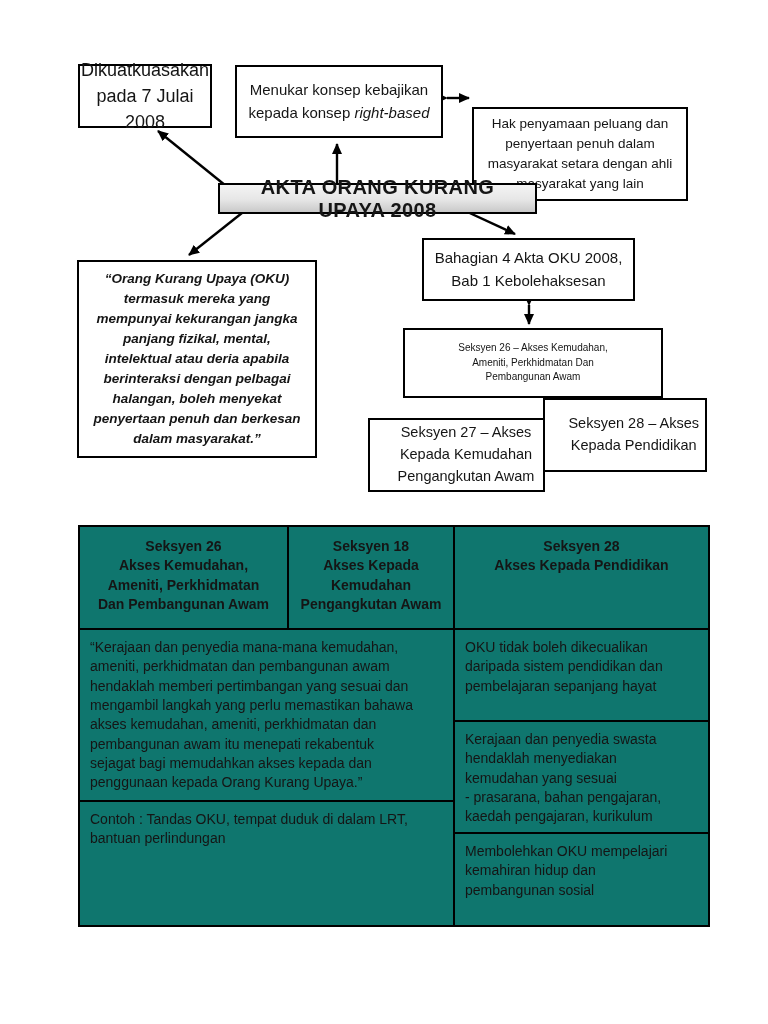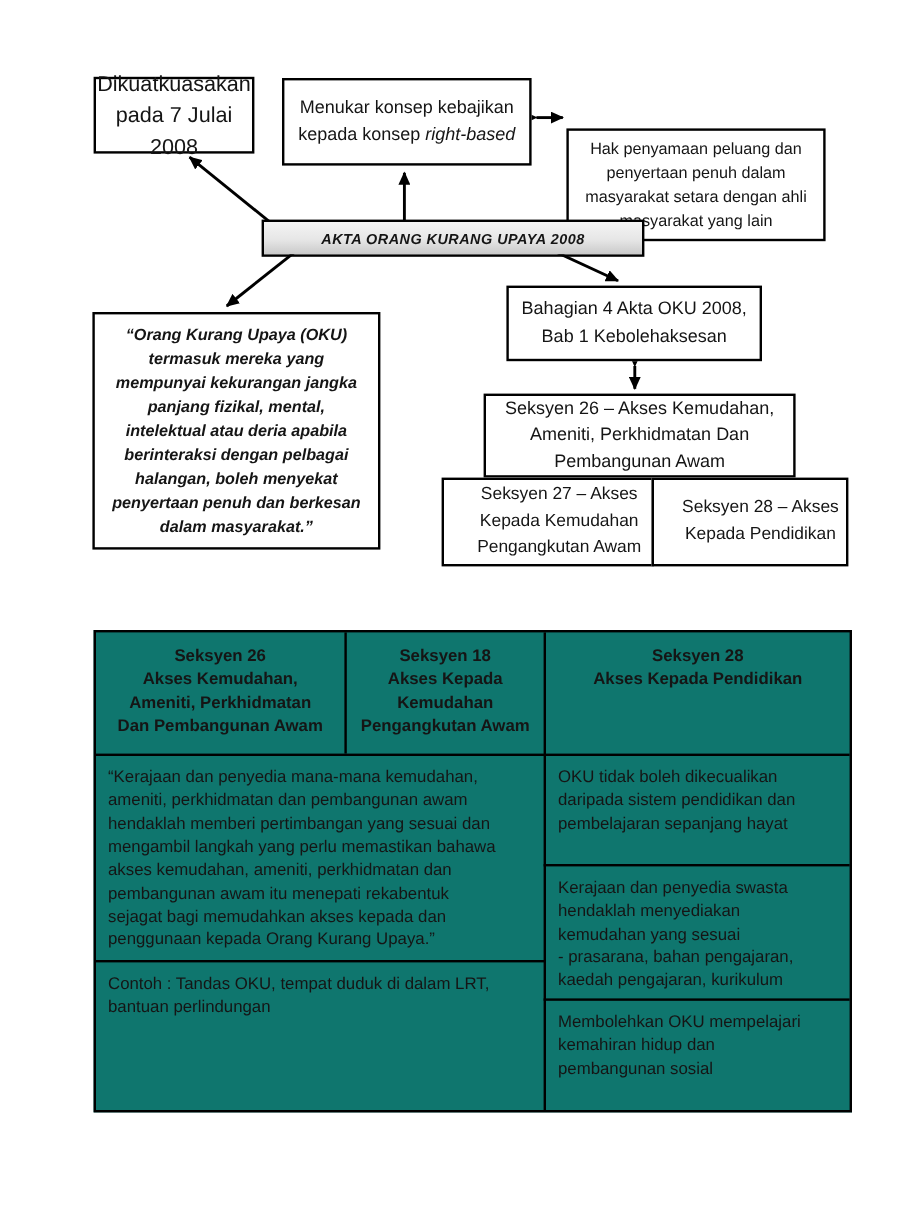--- a/index.html
+++ b/index.html
@@ -7,24 +7,24 @@
         font-family:"Liberation Sans","DejaVu Sans",sans-serif;color:#151515;}
   .arrows{position:absolute;left:0;top:0;z-index:0;pointer-events:none;}
   .dbox{position:absolute;z-index:1;border:2px solid #000;background:#fff;box-sizing:border-box;
         display:flex;align-items:center;justify-content:center;text-align:center;}
   .pre{white-space:pre-line;}
   .txt{padding:2px 6px;}
   .box-enforced{font-size:18px;line-height:1.45;}
   .box-concept{font-size:15px;line-height:1.5;}
   .box-rights{font-size:13.5px;line-height:1.5;}
   .box-title{background:linear-gradient(180deg,#f4f4f4 0%,#e6e6e6 55%,#c9c9c9 100%);
-             border-width:2px;font-size:12px;font-weight:bold;letter-spacing:0.4px;font-style:italic;}
+             border-width:2px;font-size:20px;font-weight:bold;letter-spacing:0.4px;}
   .box-def{font-size:13.5px;line-height:1.48;font-weight:bold;font-style:italic;}
   .box-bahagian{font-size:15px;line-height:1.5;}
-  .box-s26{font-size:15px;line-height:1.45;}
+  .box-s26{font-size:10px;line-height:1.45;}
   .box-s27,.box-s28{font-size:14.5px;line-height:1.5;}
   .it{font-style:italic;}
 
   .tbl{position:absolute;left:78px;top:525px;width:632px;height:402px;z-index:1;
        border:2px solid #000;box-sizing:border-box;background:#0f766e;}
   .tdiv{position:absolute;background:#000;}
   .tcell{position:absolute;box-sizing:border-box;font-size:14px;line-height:1.38;}
   .thead{font-weight:bold;text-align:center;padding-top:10px;white-space:pre-line;}
   .tbody-cell{text-align:left;padding:8px 10px;white-space:pre-line;}
 </style>
@@ -83,21 +83,21 @@
     <div class="txt pre">Bahagian 4 Akta OKU 2008,
 Bab 1 Kebolehaksesan</div>
   </div>
 
   <div class="dbox box-s26" style="left:403px;top:328px;width:260px;height:70px;">
     <div class="txt pre">Seksyen 26 – Akses Kemudahan,
 Ameniti, Perkhidmatan Dan
 Pembangunan Awam</div>
   </div>
 
-  <div class="dbox box-s27" style="left:368px;top:398px;width:177px;height:74px;padding-left:19px;">
+  <div class="dbox box-s27" style="left:368px;top:418px;width:177px;height:74px;padding-left:19px;">
     <div class="txt pre">Seksyen 27 – Akses
 Kepada Kemudahan
 Pengangkutan Awam</div>
   </div>
 
   <div class="dbox box-s28" style="left:543px;top:398px;width:164px;height:74px;justify-content:flex-end;">
     <div class="txt pre">Seksyen 28 – Akses
 Kepada Pendidikan</div>
   </div>
 

